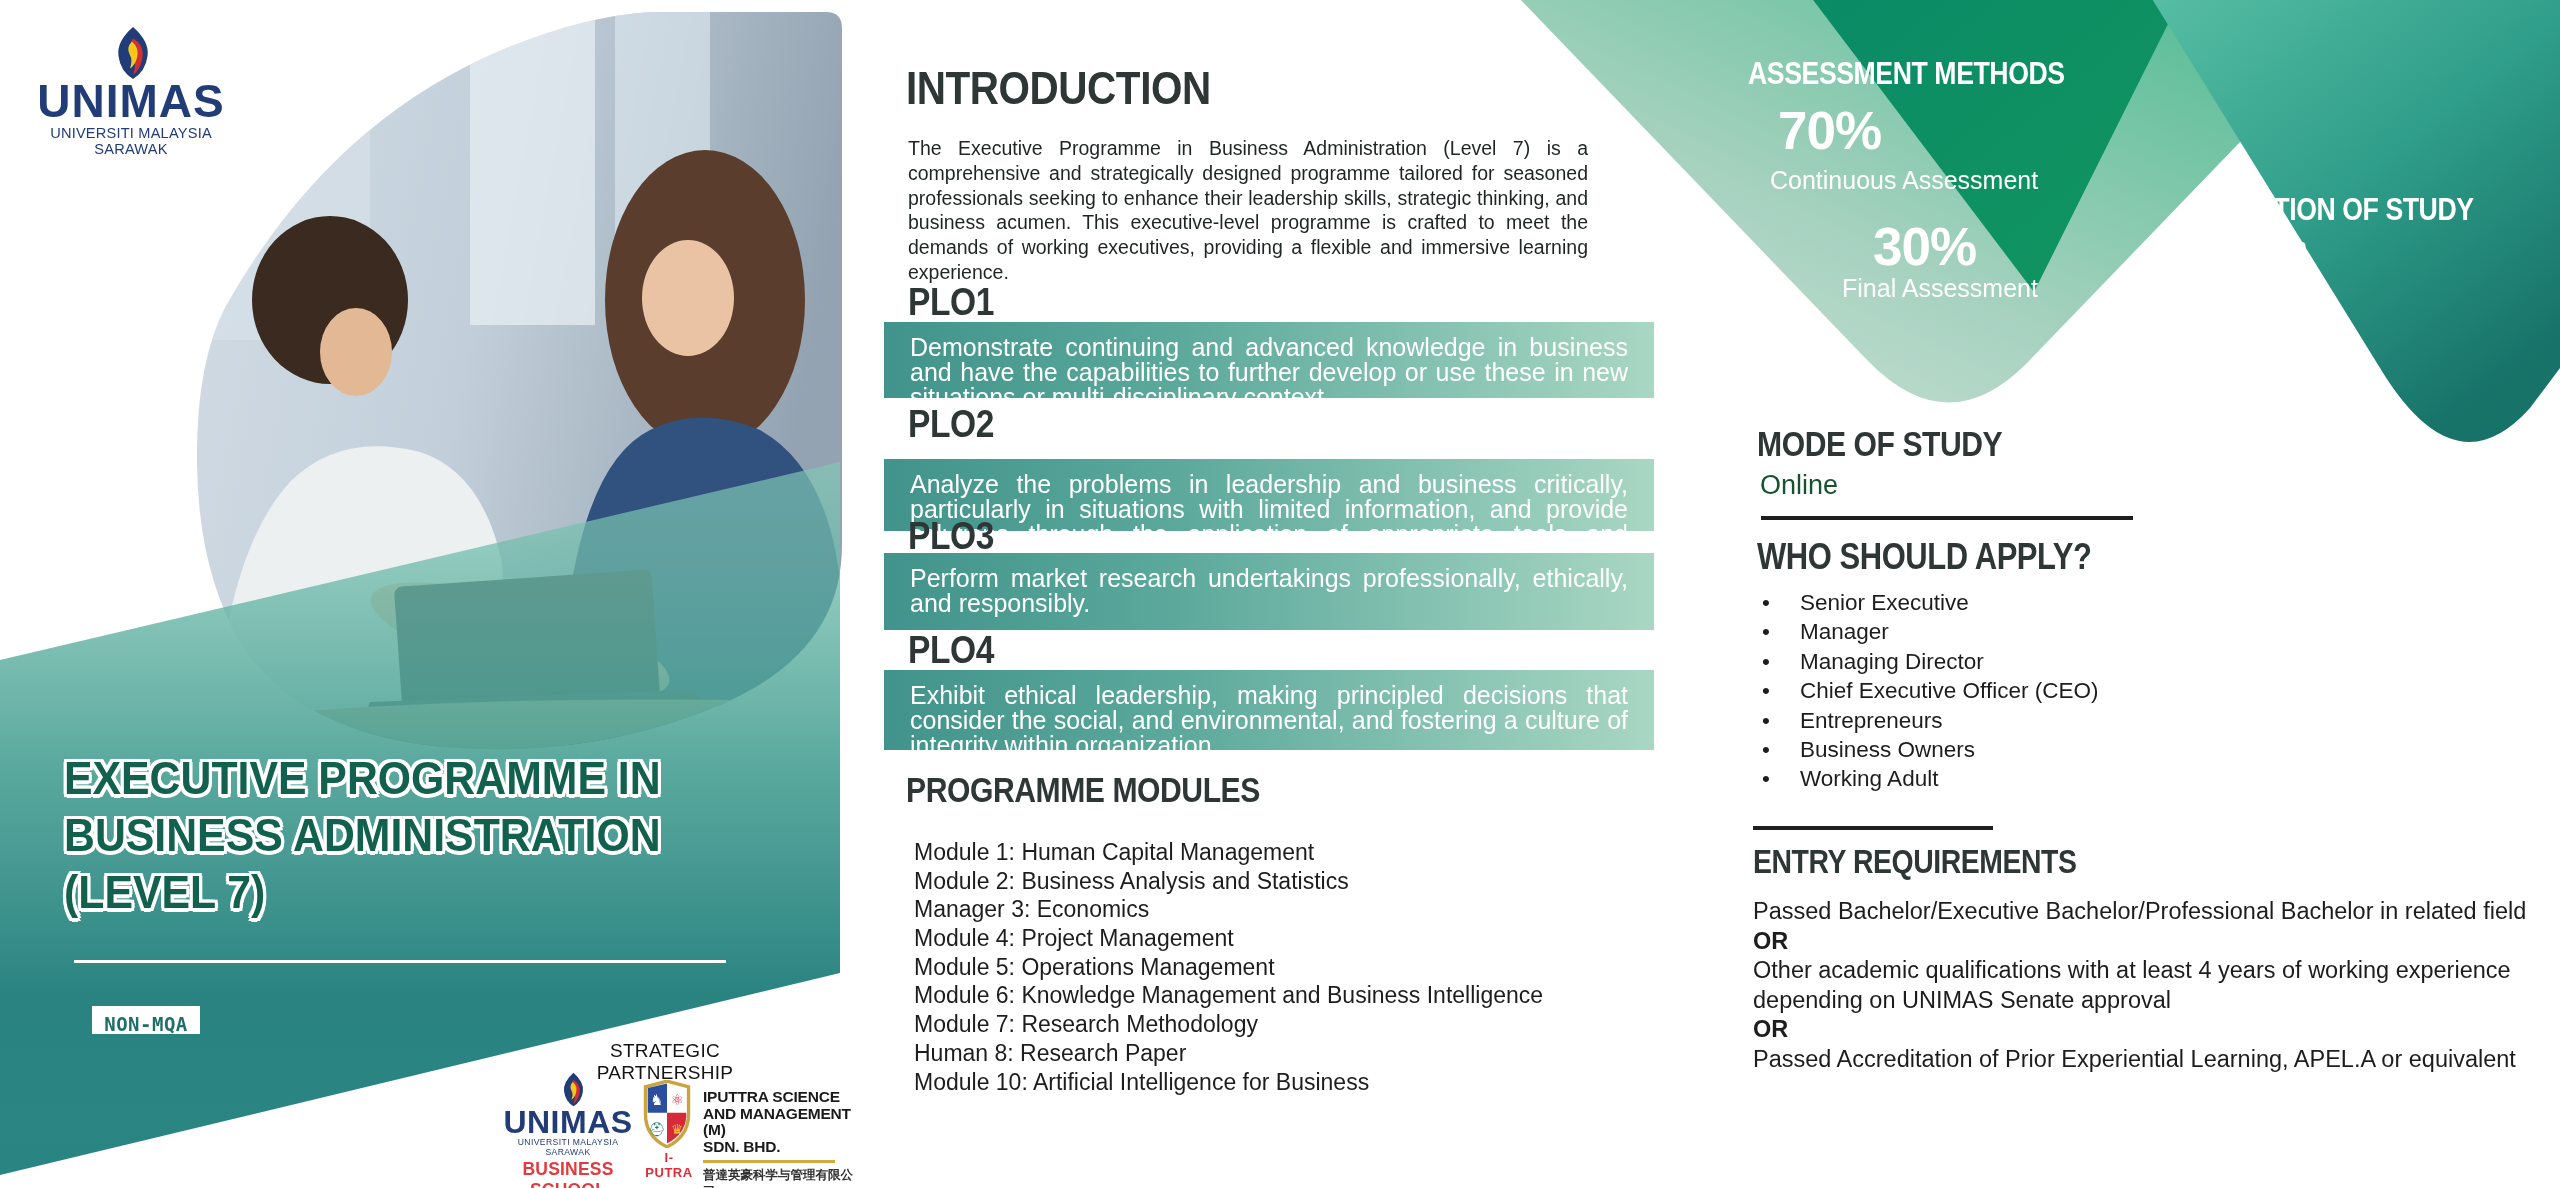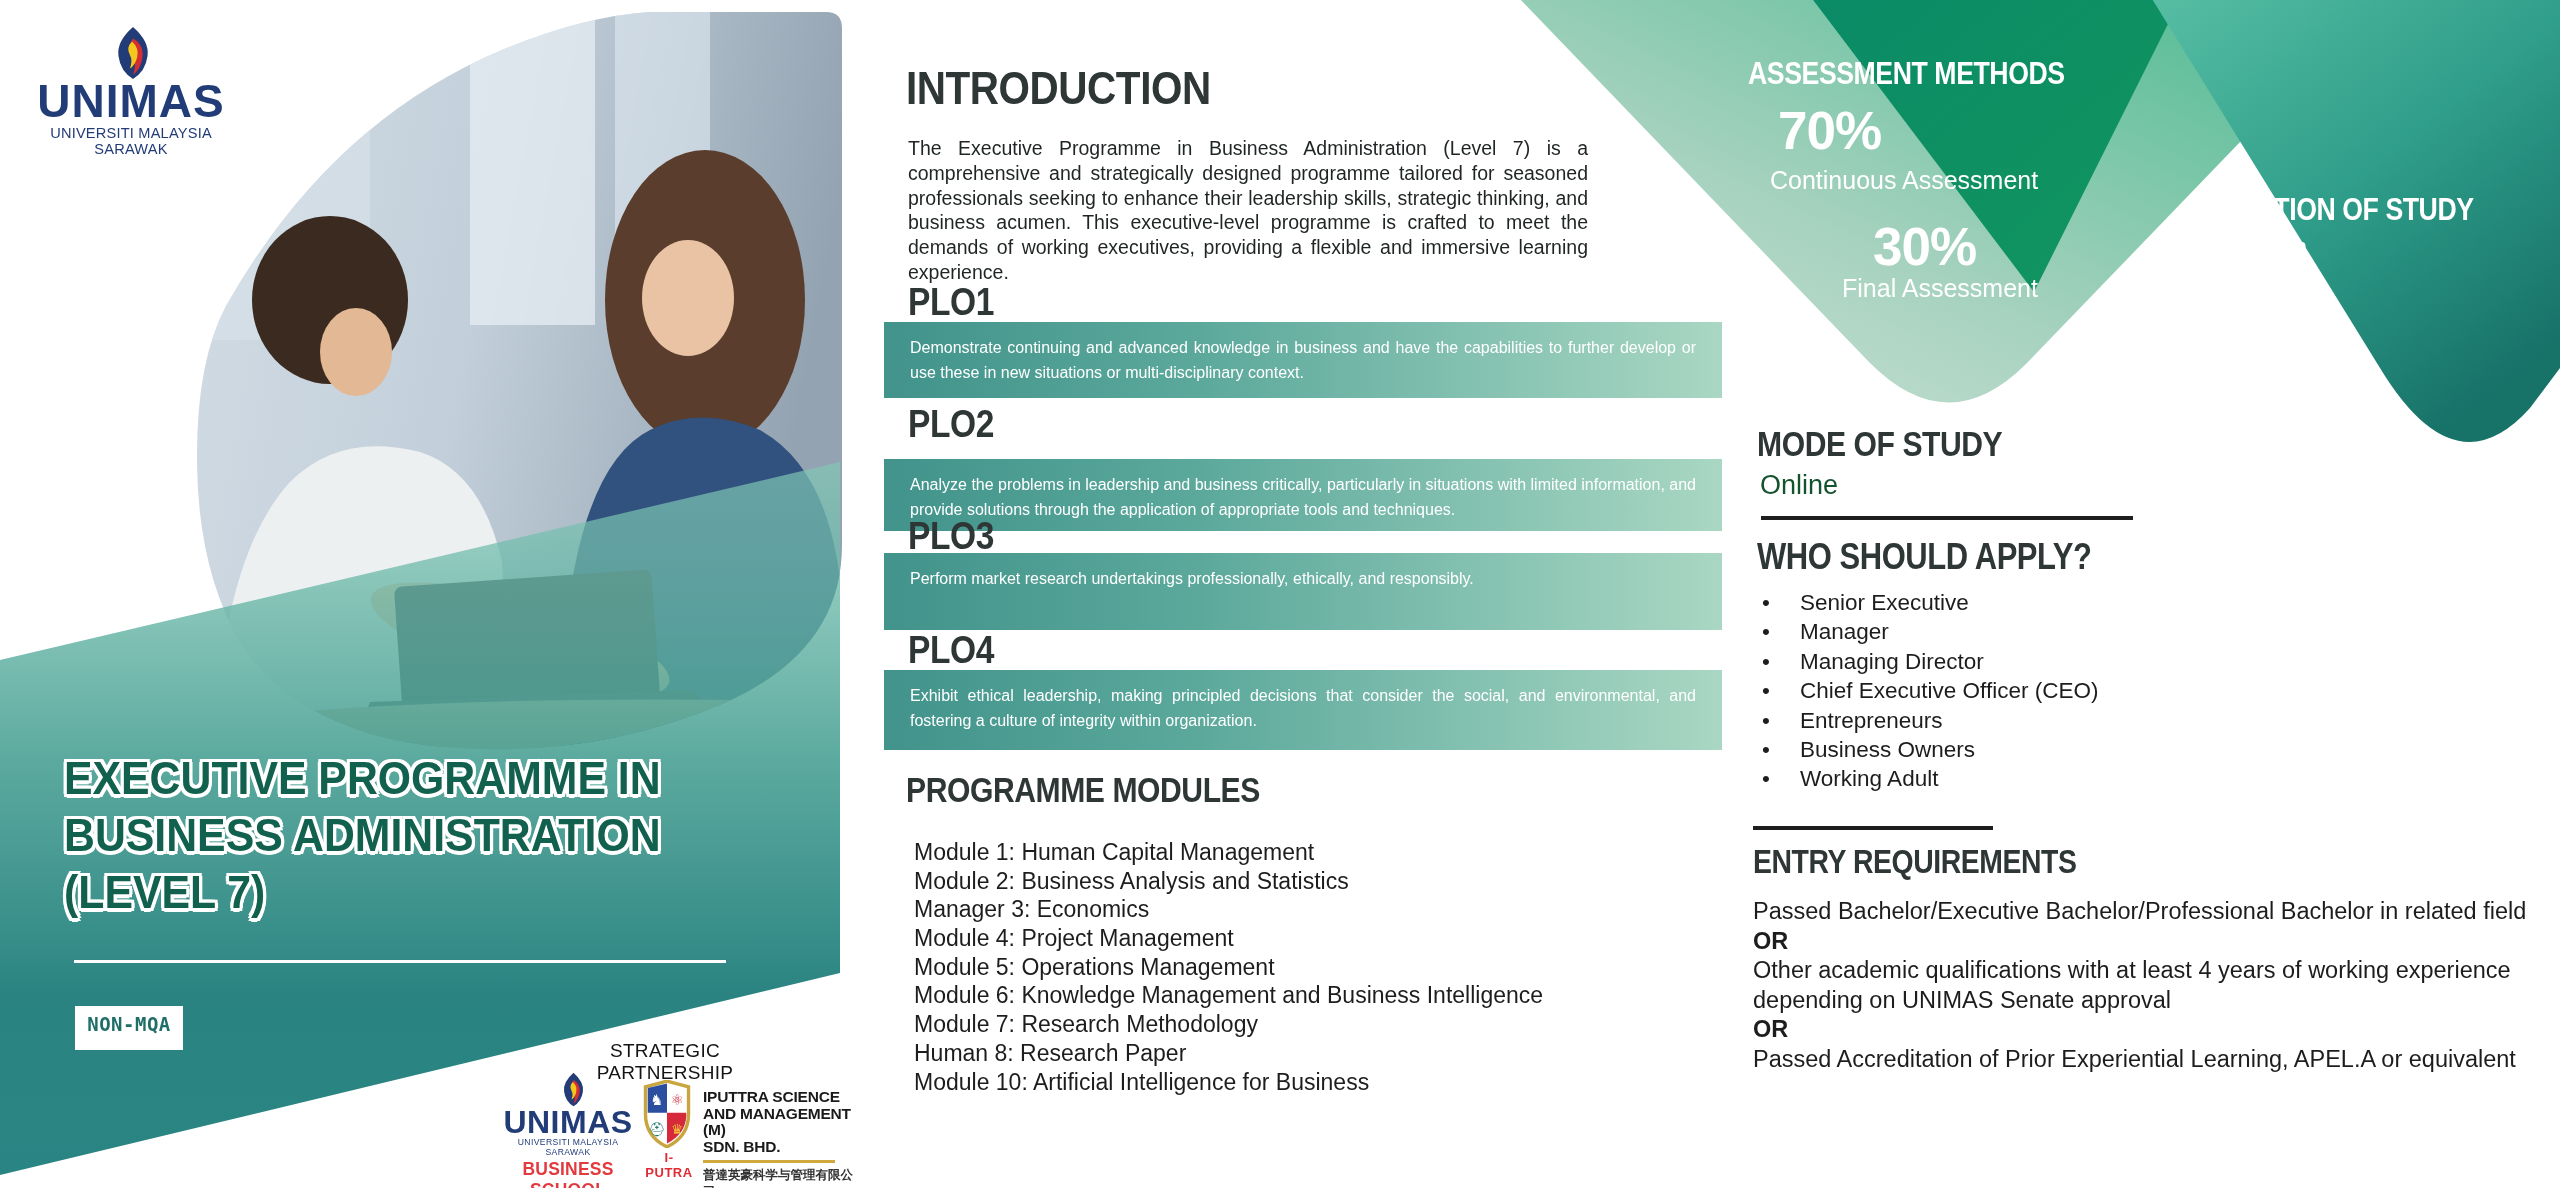--- a/index.html
+++ b/index.html
@@ -11,22 +11,22 @@
   
   .cond{transform:scaleX(.86);transform-origin:0 50%;white-space:nowrap;}
   .h-dark{font-weight:800;color:#2e3636;letter-spacing:-.5px;}
   .h-white{font-weight:800;color:#fff;letter-spacing:-.5px;}
 
   .intro-head{left:906px;top:60px;font-size:47px;}
   .intro-body{left:908px;top:136px;width:680px;font-size:19.5px;line-height:24.8px;
               text-align:justify;color:#1f2424;}
 
   .plo-label{font-size:39px;}
-  .plo-box{left:884px;width:838px;background:linear-gradient(90deg,#41938b 0%,#5ca99c 38%,#a9d7c3 100%);
-           color:#fff;font-size:16px;line-height:25px;padding:13px 26px;box-sizing:border-box;
+  .plo-box{left:884px;width:770px;background:linear-gradient(90deg,#41938b 0%,#5ca99c 38%,#a9d7c3 100%);
+           color:#fff;font-size:25px;line-height:25px;padding:13px 26px;box-sizing:border-box;
            text-align:justify;}
 
   .mod-head{left:906px;top:770px;font-size:35px;}
   .mod-list{left:914px;top:838px;list-style:none;margin:0;padding:0;font-size:23px;color:#1d1d1d;}
   .mod-list li{height:28.7px;line-height:28.7px;}
 
   .as-head{left:1748px;top:56px;font-size:31px;}
   .pct{font-weight:800;color:#fff;font-size:53px;letter-spacing:-1px;margin-left:6px;}
   .pct-label{color:#fff;font-size:25px;}
   .dur-head{left:2200px;top:192px;font-size:31px;}
@@ -42,21 +42,21 @@
   .entry-head{left:1753px;top:843px;font-size:33px;}
   .entry-block{left:1753px;top:890px;width:800px;font-size:23.5px;line-height:29.6px;color:#1d1d1d;margin-top:7px;}
   .entry-or{font-weight:800;}
 
   
   .prog-title{left:64px;top:750px;font-weight:800;font-size:46px;line-height:57px;
       color:#12604e;letter-spacing:0;transform:scaleX(.93);transform-origin:0 0;
       text-shadow:-3px -3px 0 #fff,3px -3px 0 #fff,-3px 3px 0 #fff,3px 3px 0 #fff,
                   -3.5px 0 0 #fff,3.5px 0 0 #fff,0 -3.5px 0 #fff,0 3.5px 0 #fff;}
   .white-rule{left:74px;top:960px;width:652px;height:3px;background:#fff;}
-  .badge{left:75px;top:1006px;width:108px;height:44px;background:#fff;color:#1f6f68;
+  .badge{left:92px;top:1006px;width:108px;height:28px;background:#fff;color:#1f6f68;
          font-family:"DejaVu Sans Mono",monospace;font-weight:bold;font-size:19px;
          line-height:36px;text-align:center;letter-spacing:.5px;}
   .partner-label{left:540px;top:1040px;width:250px;text-align:center;font-size:19px;
                  color:#141414;letter-spacing:.3px;}
 
   
   .bs-logo{left:498px;top:1072px;width:140px;text-align:center;}
   .bs-name{font-weight:800;color:#223c78;font-size:32px;letter-spacing:.5px;line-height:30px;}
   .bs-tag{color:#223c78;font-size:8.6px;letter-spacing:.4px;}
   .bs-school{color:#e23a3f;font-weight:800;font-size:17.5px;margin-top:2px;letter-spacing:.2px;}

